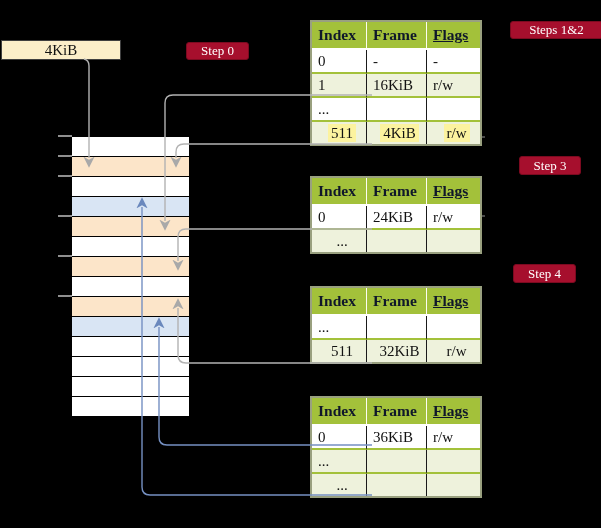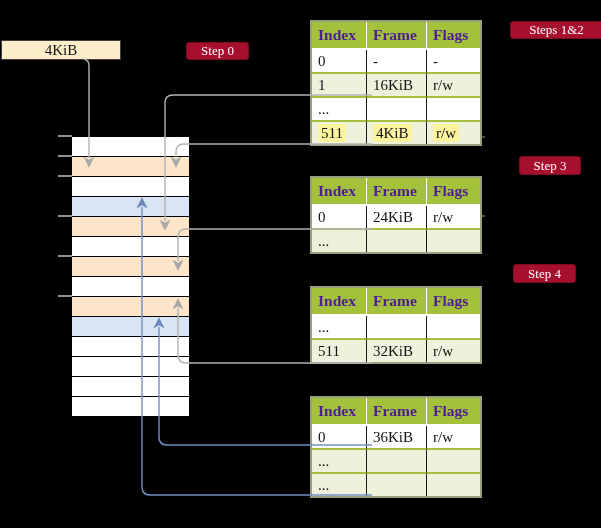--- a/index.html
+++ b/index.html
@@ -30,32 +30,32 @@
   .mem-row.blue{background:#d9e5f4;}
   .tick{position:absolute;left:58px;width:14px;height:2px;background:#8f8f8f;}
   .stub{position:absolute;width:5px;height:2px;background:#4a4a4a;}
   
   table.ptable{
     position:absolute;left:310px;width:172px;
     border-collapse:separate;border-spacing:0;
     border:2px solid #99a07f;background:#fff;table-layout:fixed;
   }
   table.ptable th{
-    background:#a3c13a;color:#4c1d95;font-size:15.5px;font-weight:bold;
+    background:#a3c13a;color:#0f172a;font-size:15.5px;font-weight:bold;
     text-align:left;padding:2px 0 2px 6px;height:22px;
     border-right:1px solid #fdfdf2;border-bottom:2px solid #ffffff;
   }
-  table.ptable th:last-child{border-right:none;}
+  table.ptable th:last-child{border-right:none;text-decoration:underline;}
   table.ptable td{
     font-size:15px;color:#111;height:20px;padding:1px 0 1px 6px;
     border-right:1px solid #1a1a1a;border-bottom:2px solid #a3c13a;
     background:#fff;white-space:nowrap;overflow:hidden;
   }
   table.ptable td:last-child{border-right:none;}
-  table.ptable tr:last-child td{border-bottom:none;}
+  table.ptable tr:last-child td{border-bottom:none;text-align:center;}
   table.ptable tr.tint td{background:#eef2dc;}
   .hl{background:#fcf39f;padding:1px 3px;}
   svg.overlay{position:absolute;left:0;top:0;pointer-events:none;}
 </style>
 </head>
 <body>
 
 <div class="stage">
 
   <div class="rootbox">

